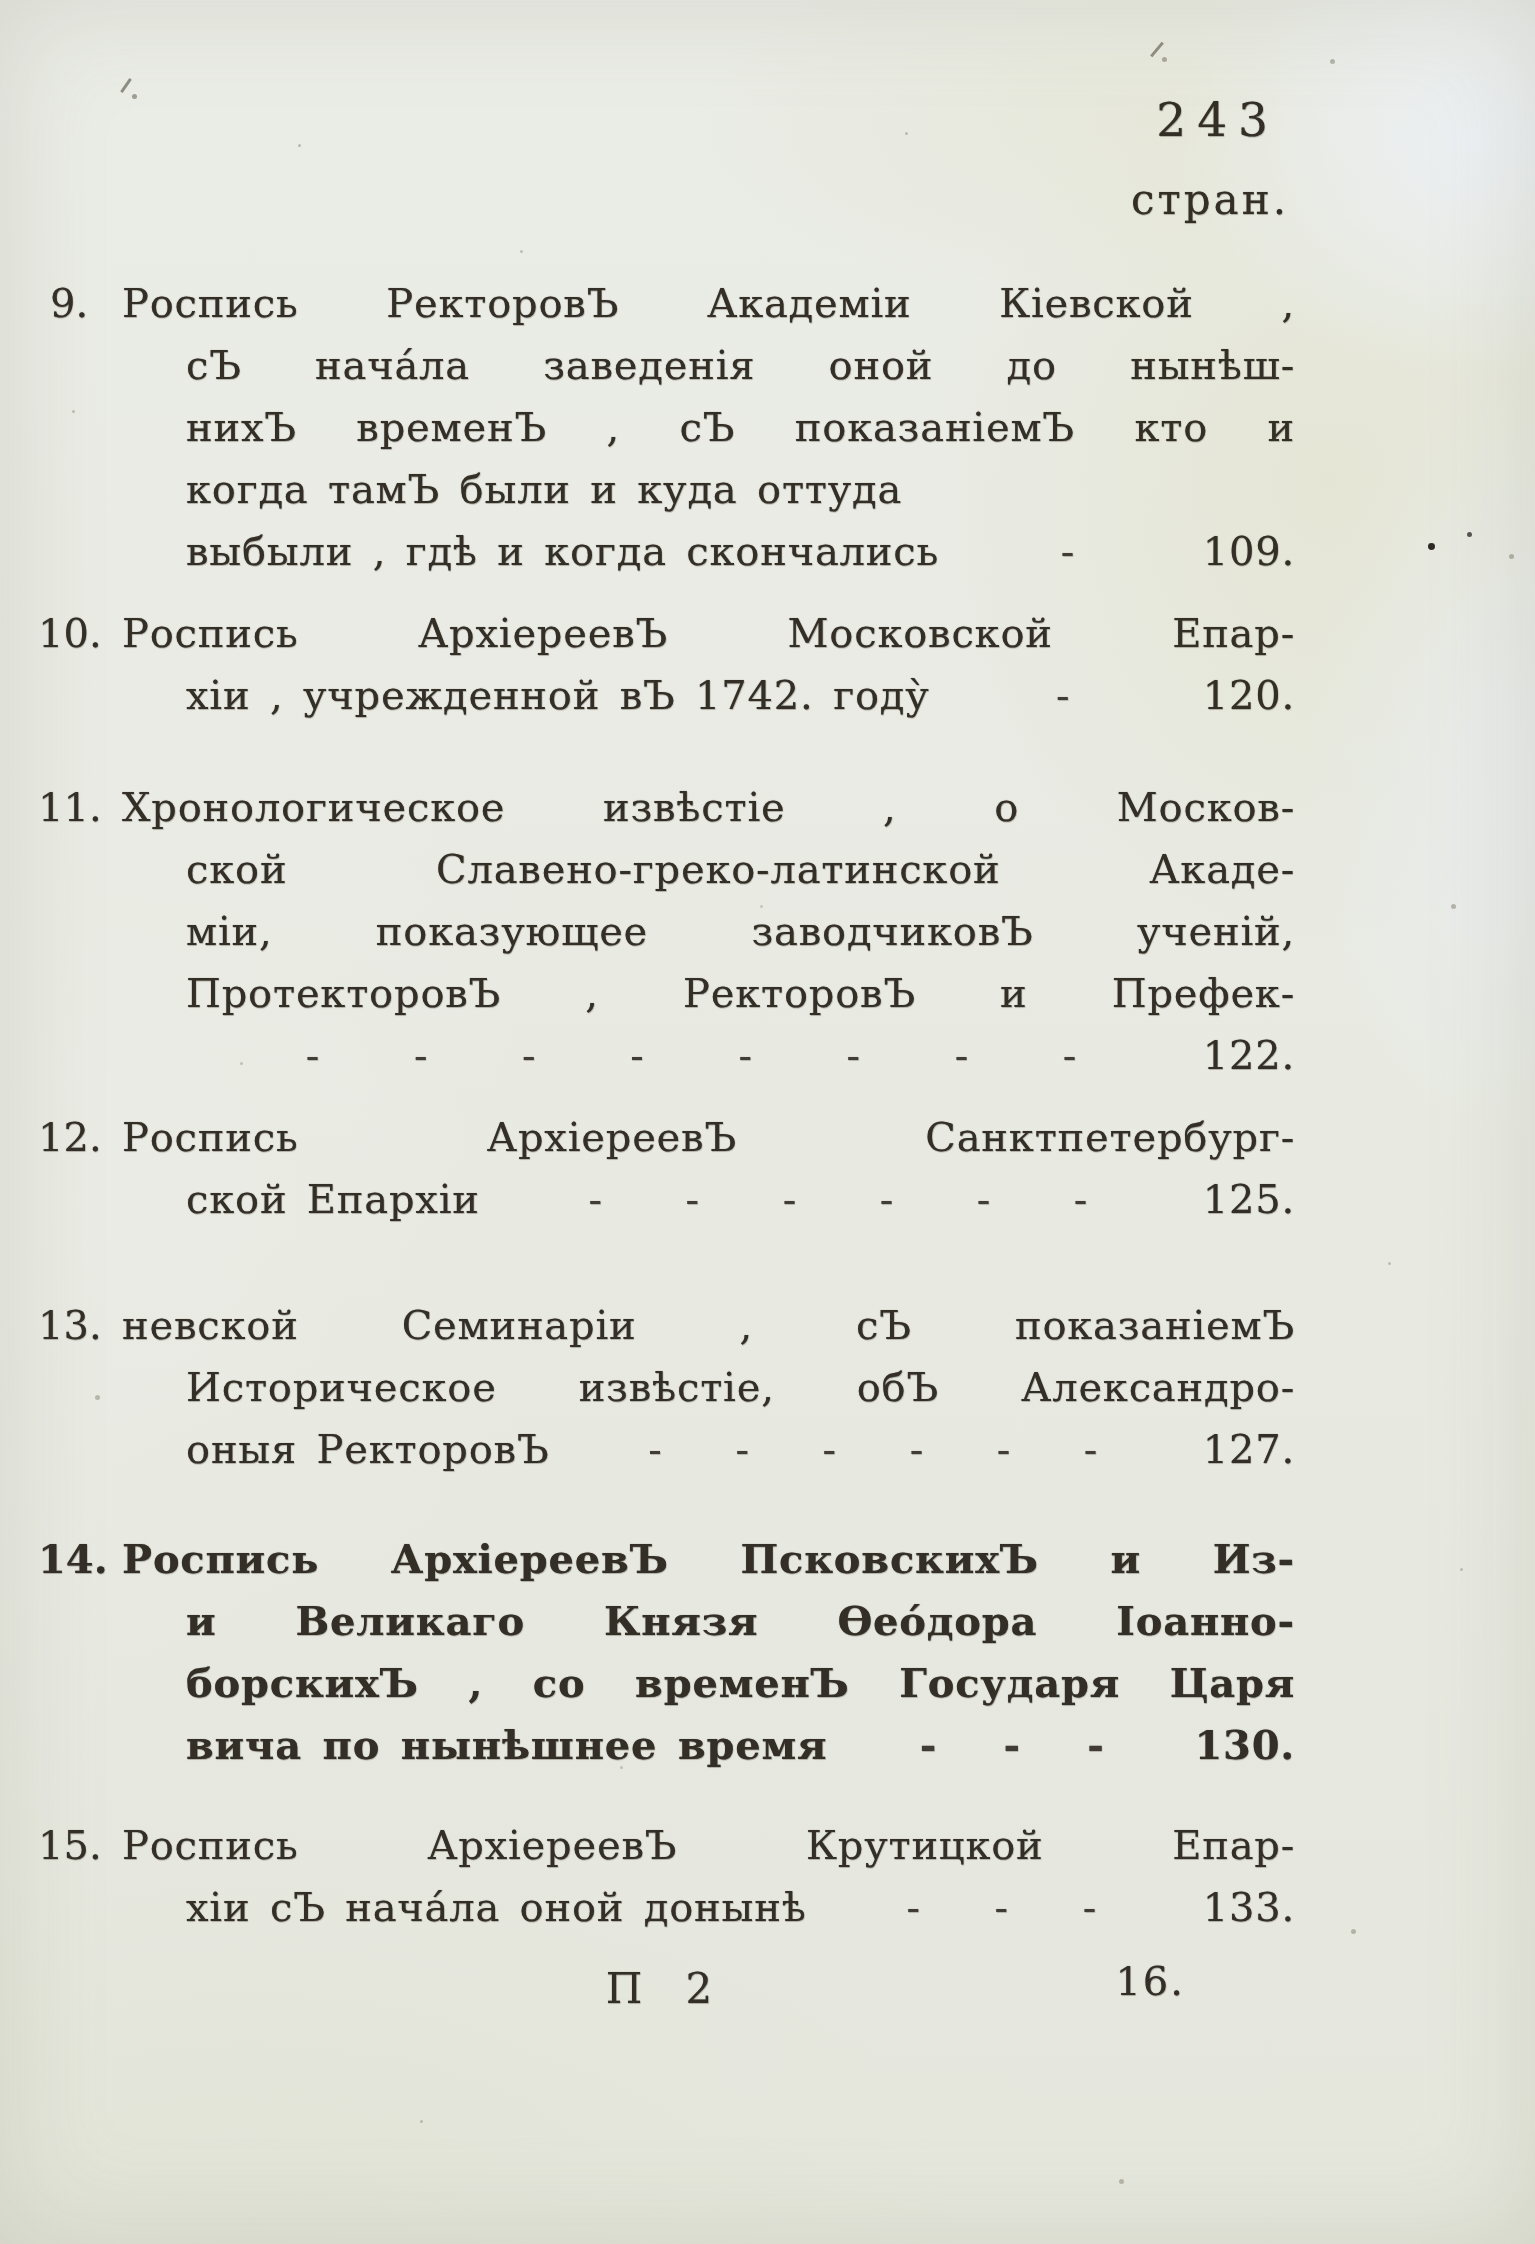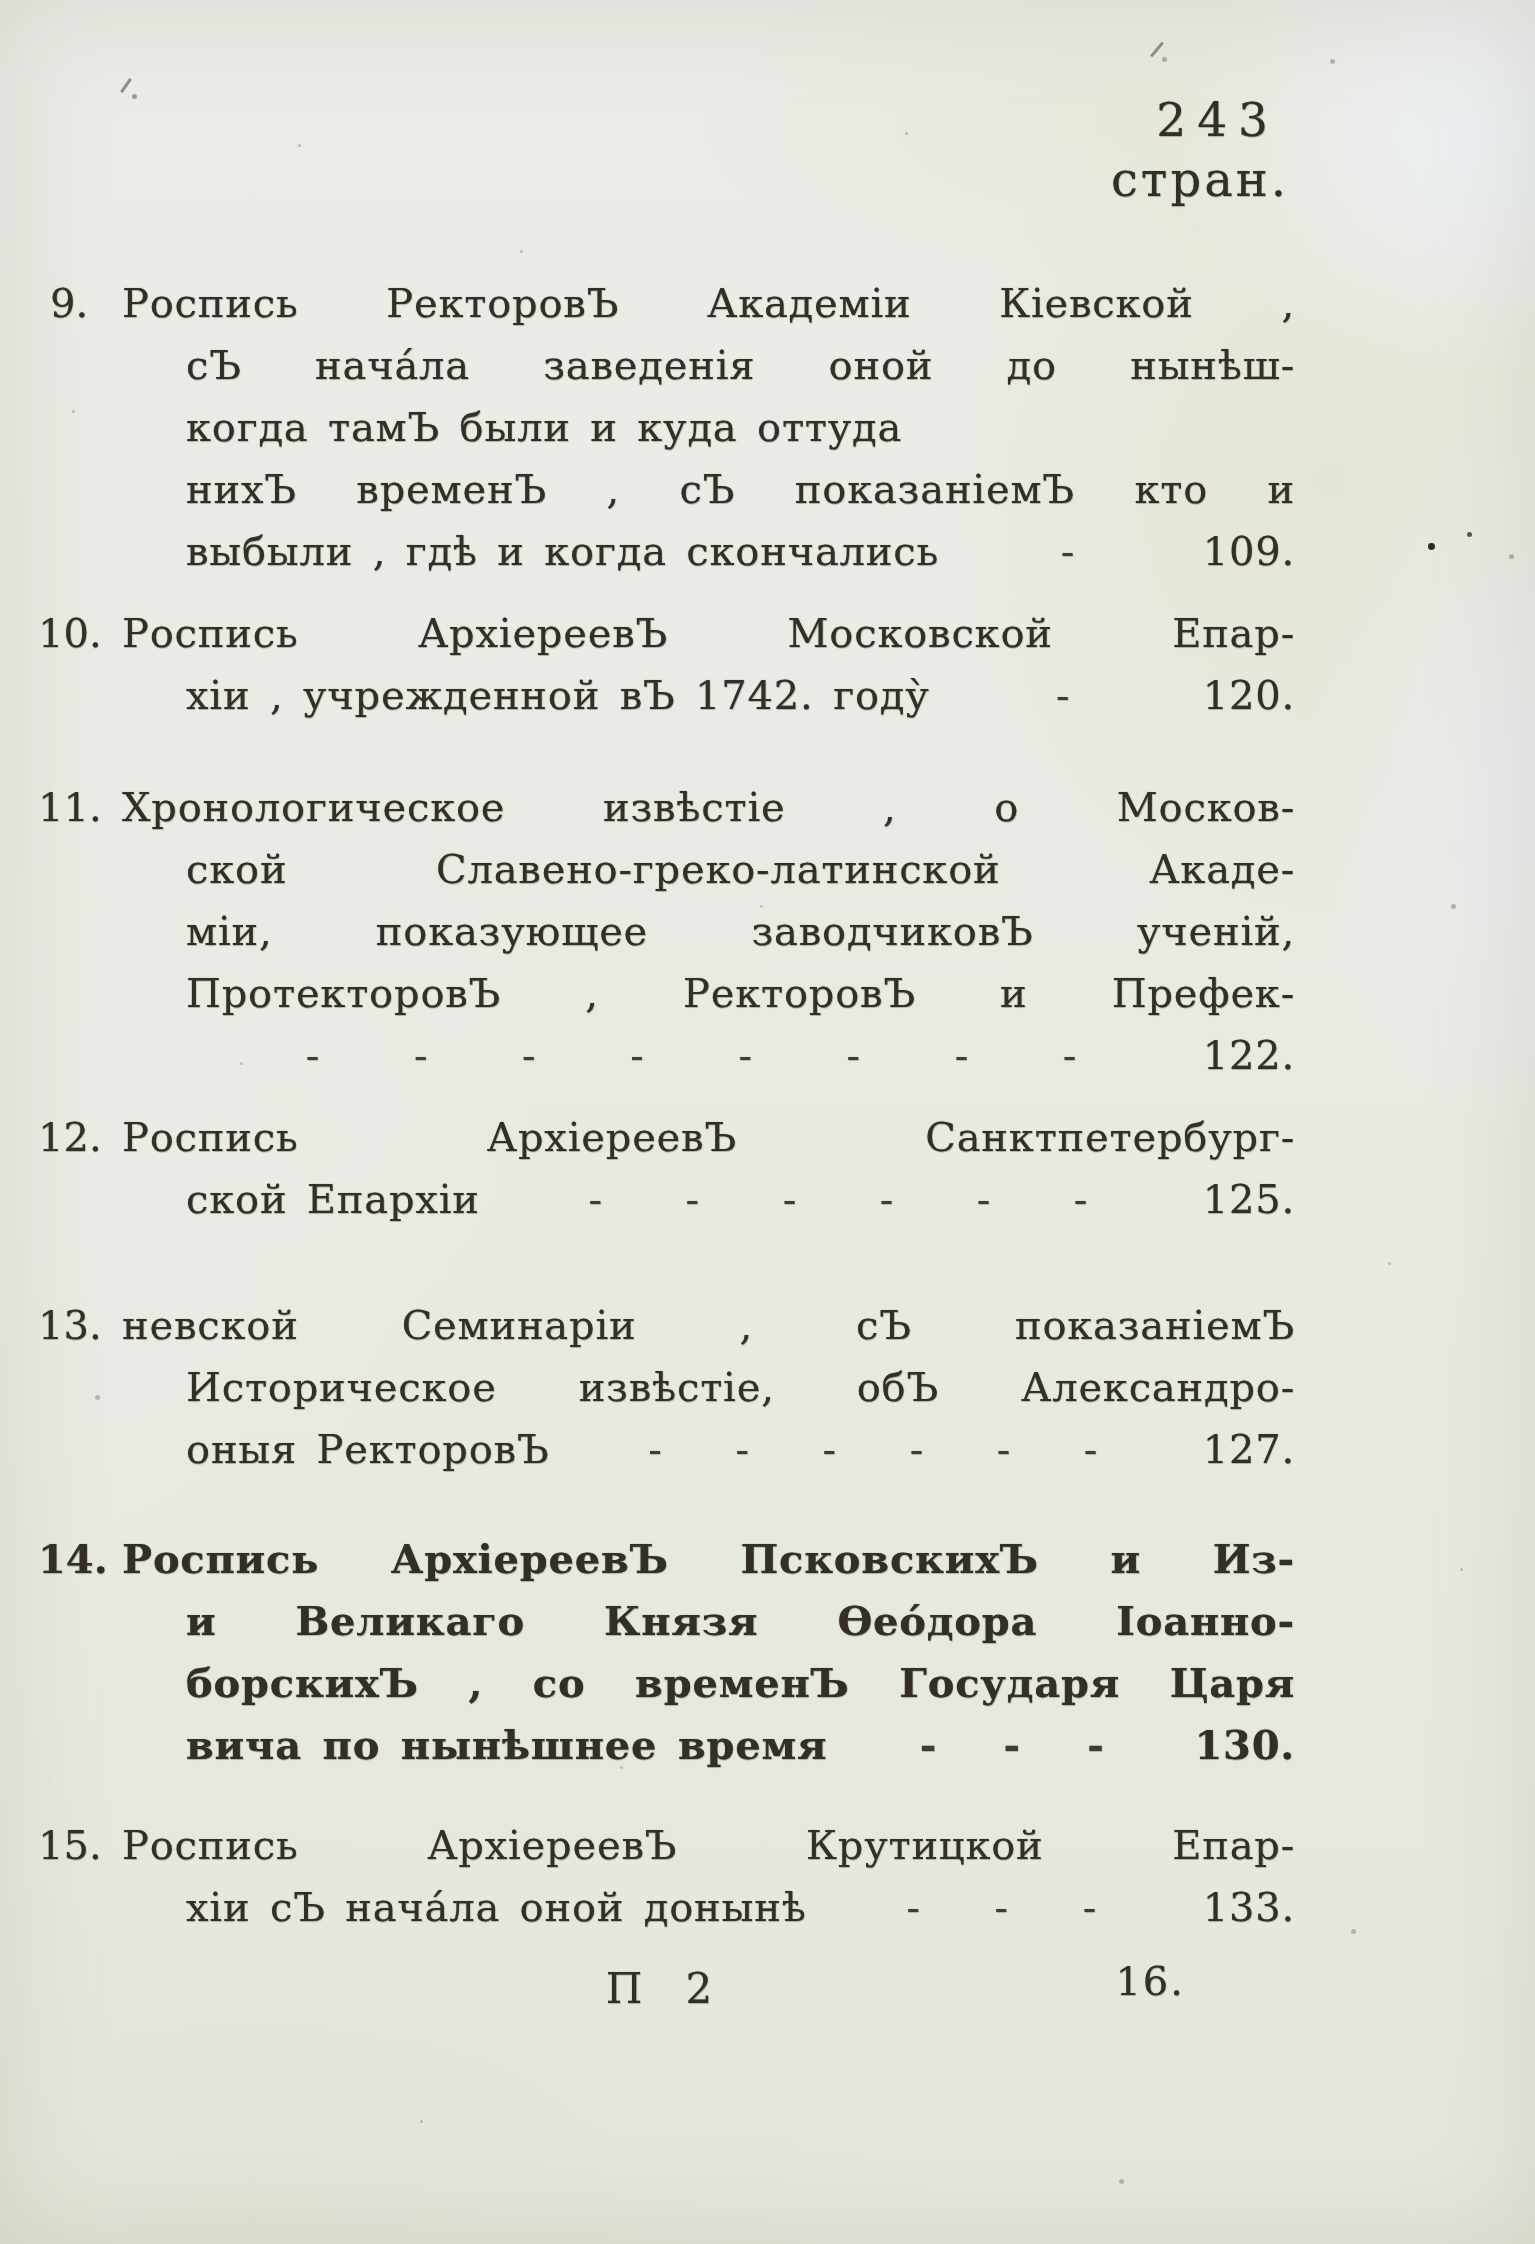--- a/index.html
+++ b/index.html
@@ -21,21 +21,21 @@
       linear-gradient(180deg,#eaece6 0%, #e8eae2 55%, #e5e7dd 100%);
   }
   .page::after{
     content:"";position:absolute;inset:0;pointer-events:none;
     box-shadow:inset 0 0 110px rgba(135,135,110,0.20);
   }
   .ink{ text-shadow:0 0 1px rgba(48,42,32,0.55), 0.6px 0.8px 0.7px rgba(48,42,32,0.25); }
 
   .header{position:absolute;top:92px;right:246px;text-align:right;}
   .pagenum{font-size:47px;letter-spacing:11px;padding-right:10px;}
-  .colhead{font-size:48px;margin-top:4px;letter-spacing:3px;}
+  .colhead{font-size:42px;margin-top:28px;letter-spacing:3px;}
 
   .content{position:absolute;left:38px;top:0;width:1257px;}
   .item{display:grid;grid-template-columns:84px 1fr;}
   .num{font-size:40px;line-height:62px;}
   .item-9 .num{padding-left:12px;}
   .line{font-size:40px;line-height:62px;letter-spacing:0.8px;word-spacing:6px;}
   .body .line + .line{margin-left:64px;}
   .item-9 .body .line + .line{}
   .j{text-align:justify;text-align-last:justify;}
   .composite{display:flex;align-items:baseline;}
@@ -88,22 +88,22 @@
     <div class="colhead">стран.</div>
   </div>
 
   <div class="content">
 
     <div class="item item-9" style="margin-top:272px;">
       <div class="num">9.</div>
       <div class="body">
         <div class="line j">Роспись РекторовЪ Академіи Кіевской ,</div>
         <div class="line j">сЪ нача́ла заведенія оной до нынѣш-</div>
+        <div class="line j">нихЪ временЪ , сЪ показаніемЪ кто и</div>
         <div class="line">когда тамЪ были и куда оттуда</div>
-        <div class="line j">нихЪ временЪ , сЪ показаніемЪ кто и</div>
         <div class="line composite">
           <span class="ltext">выбыли , гдѣ и когда скончались</span>
           <span class="leader">
               <span>-</span>
             </span>
           <span class="pageref">109.</span>
         </div>
       </div>
     </div>
 

